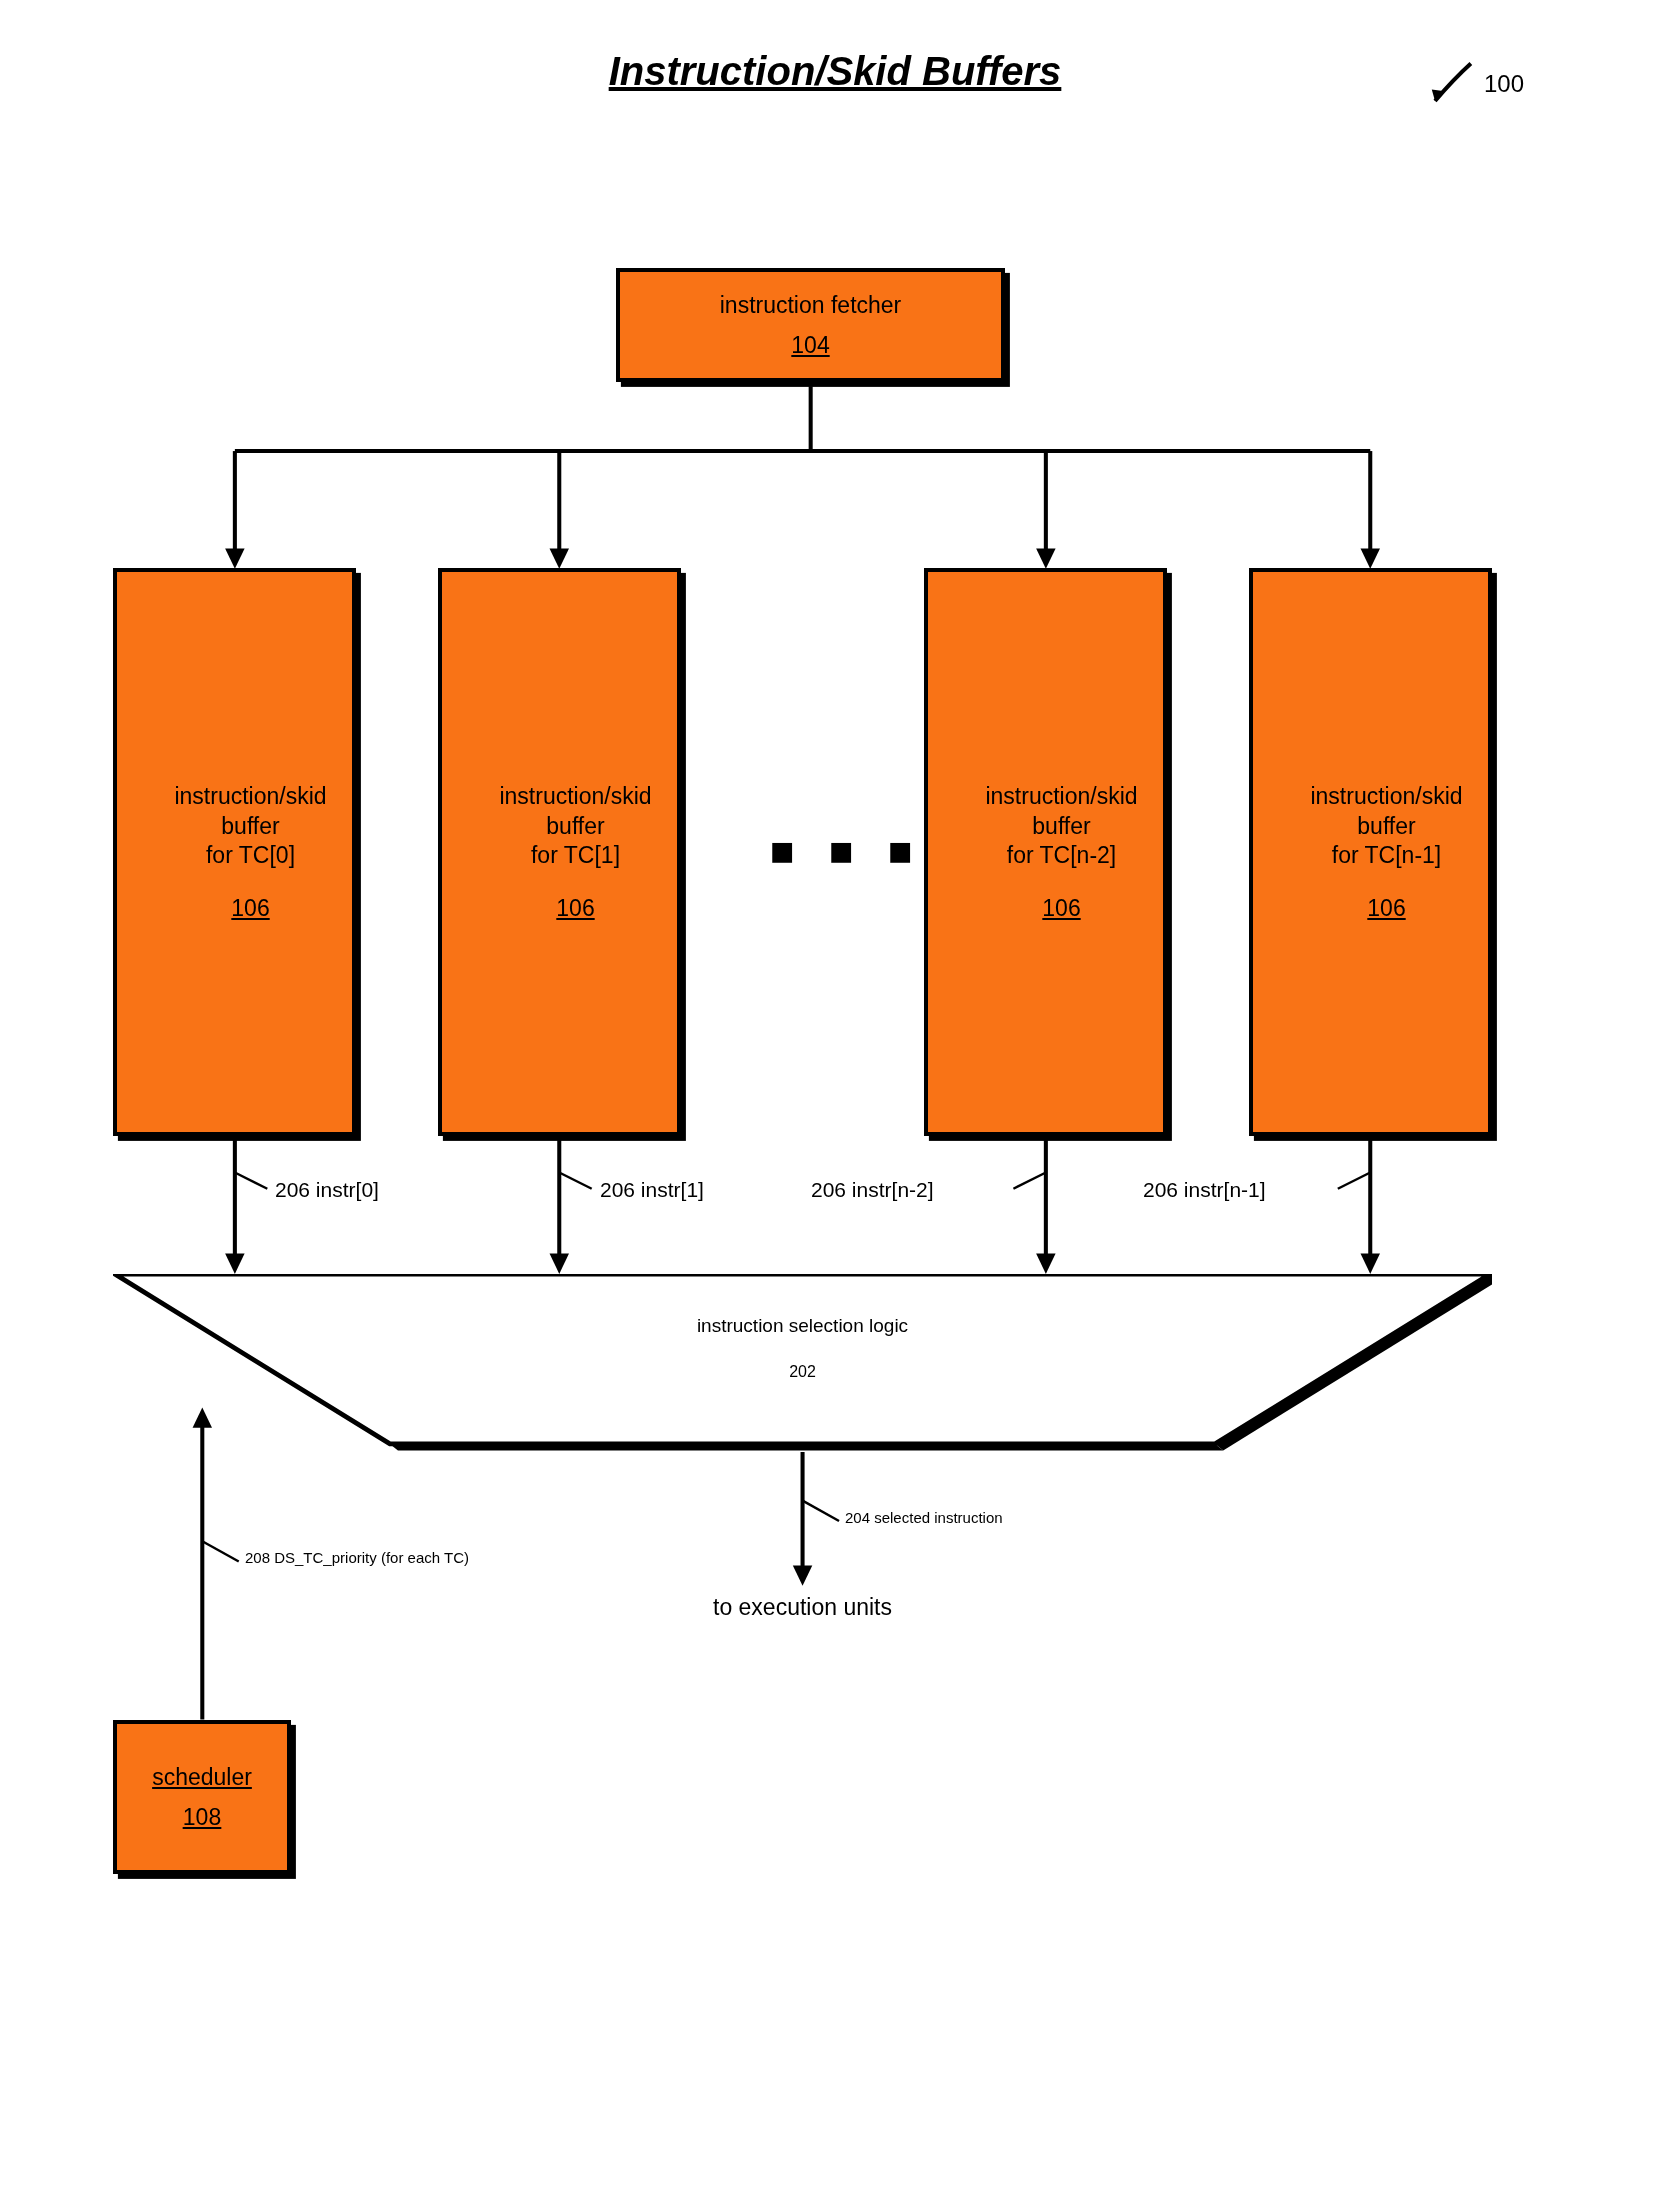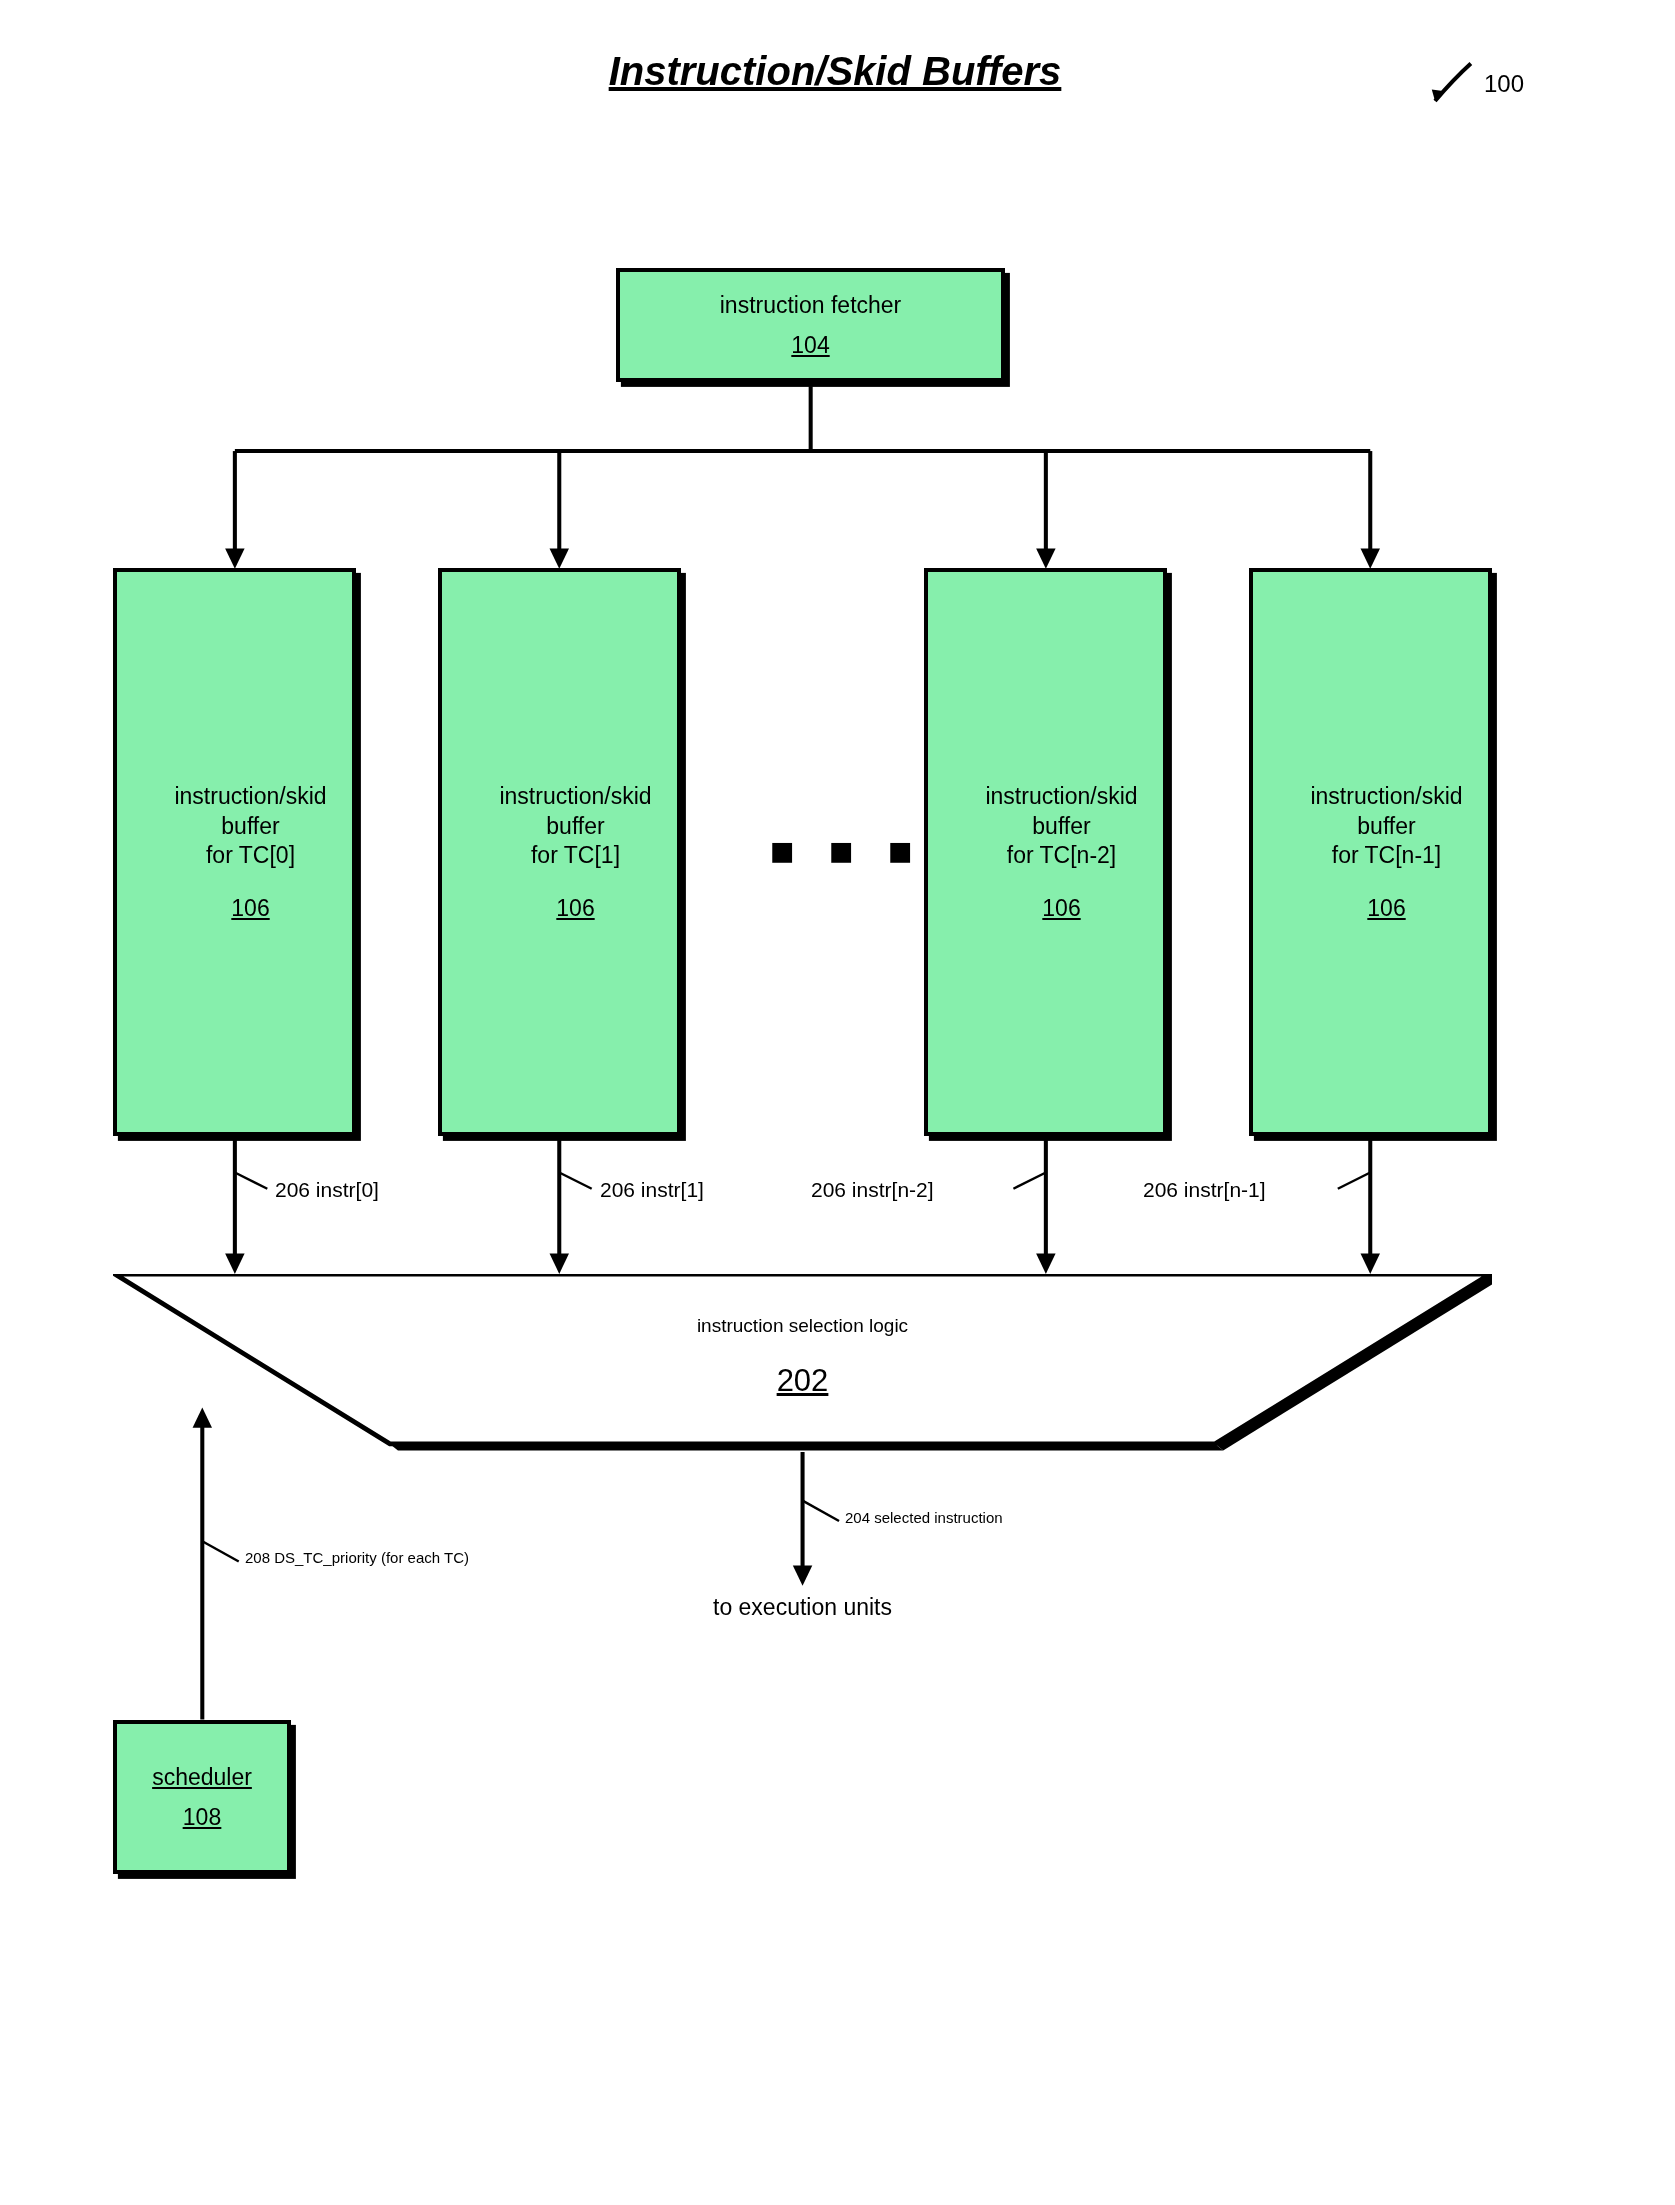--- a/index.html
+++ b/index.html
@@ -29,21 +29,21 @@
     position: absolute;
     top: 8px;
     right: 49px;
     font-size: 24px;
   }
   .ref-arrow svg { vertical-align: middle; }
   .ref-num { font-size: 24px; margin-left: 4.9px; }
 
   .box {
     position: absolute;
-    background: #86efac;
+    background: #f97316;
     border: 4px solid #000;
     text-align: center;
     display: flex;
     flex-direction: column;
     justify-content: center;
     align-items: center;
     box-shadow: 4.9px 4.9px 0 #000;
   }
   .box .label { font-size: 23px; line-height: 1.3; }
   .box .num { font-size: 23px; text-decoration: underline; margin-top: 11.4px; }
@@ -80,22 +80,21 @@
     transform: translateX(-50%);
     text-align: center;
     font-size: 19px;
   }
   .mux-num {
     position: absolute;
     left: 50%;
     top: 89px;
     transform: translateX(-50%);
     text-align: right;
-    font-size: 31px;
-    text-decoration: underline;
+    font-size: 16px;
   }
 
   .scheduler { top: 1671px; left: 16px; width: 178px; height: 154px; text-decoration: underline; }
 
   .arrow-label {
     position: absolute;
     font-size: 21px;
   }
   .callout {
     position: absolute;

